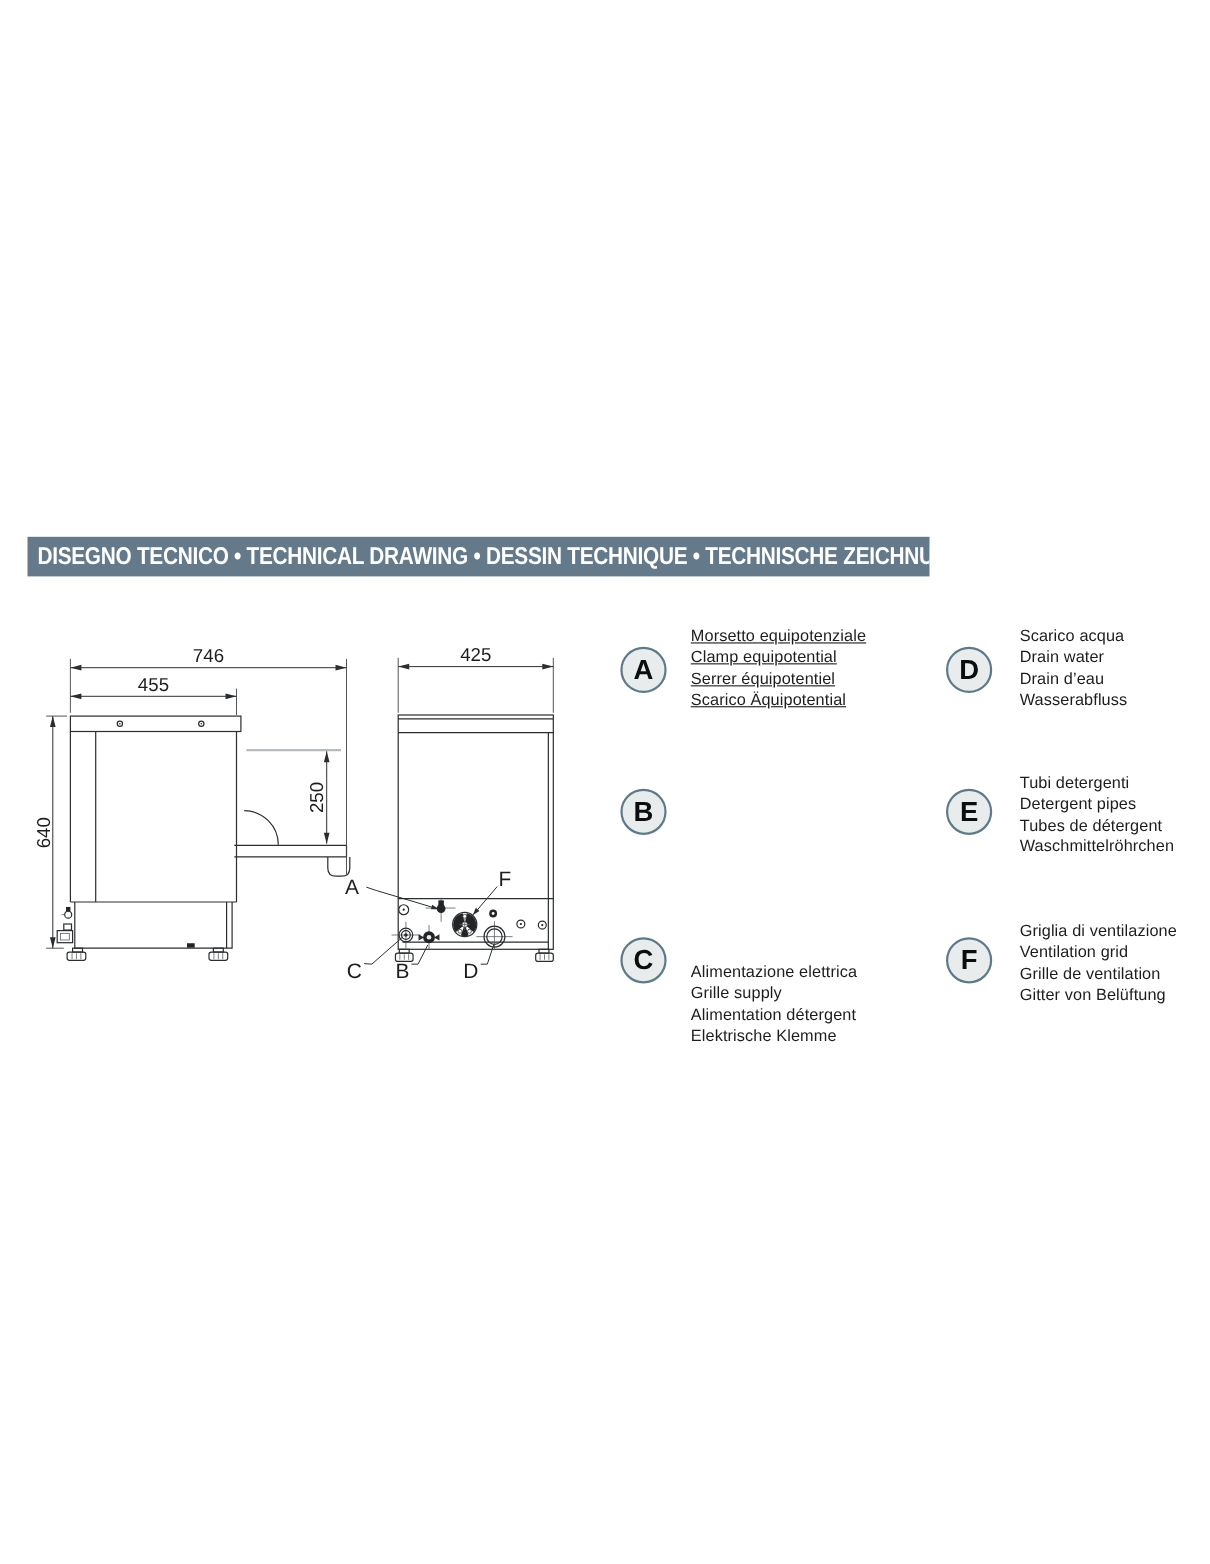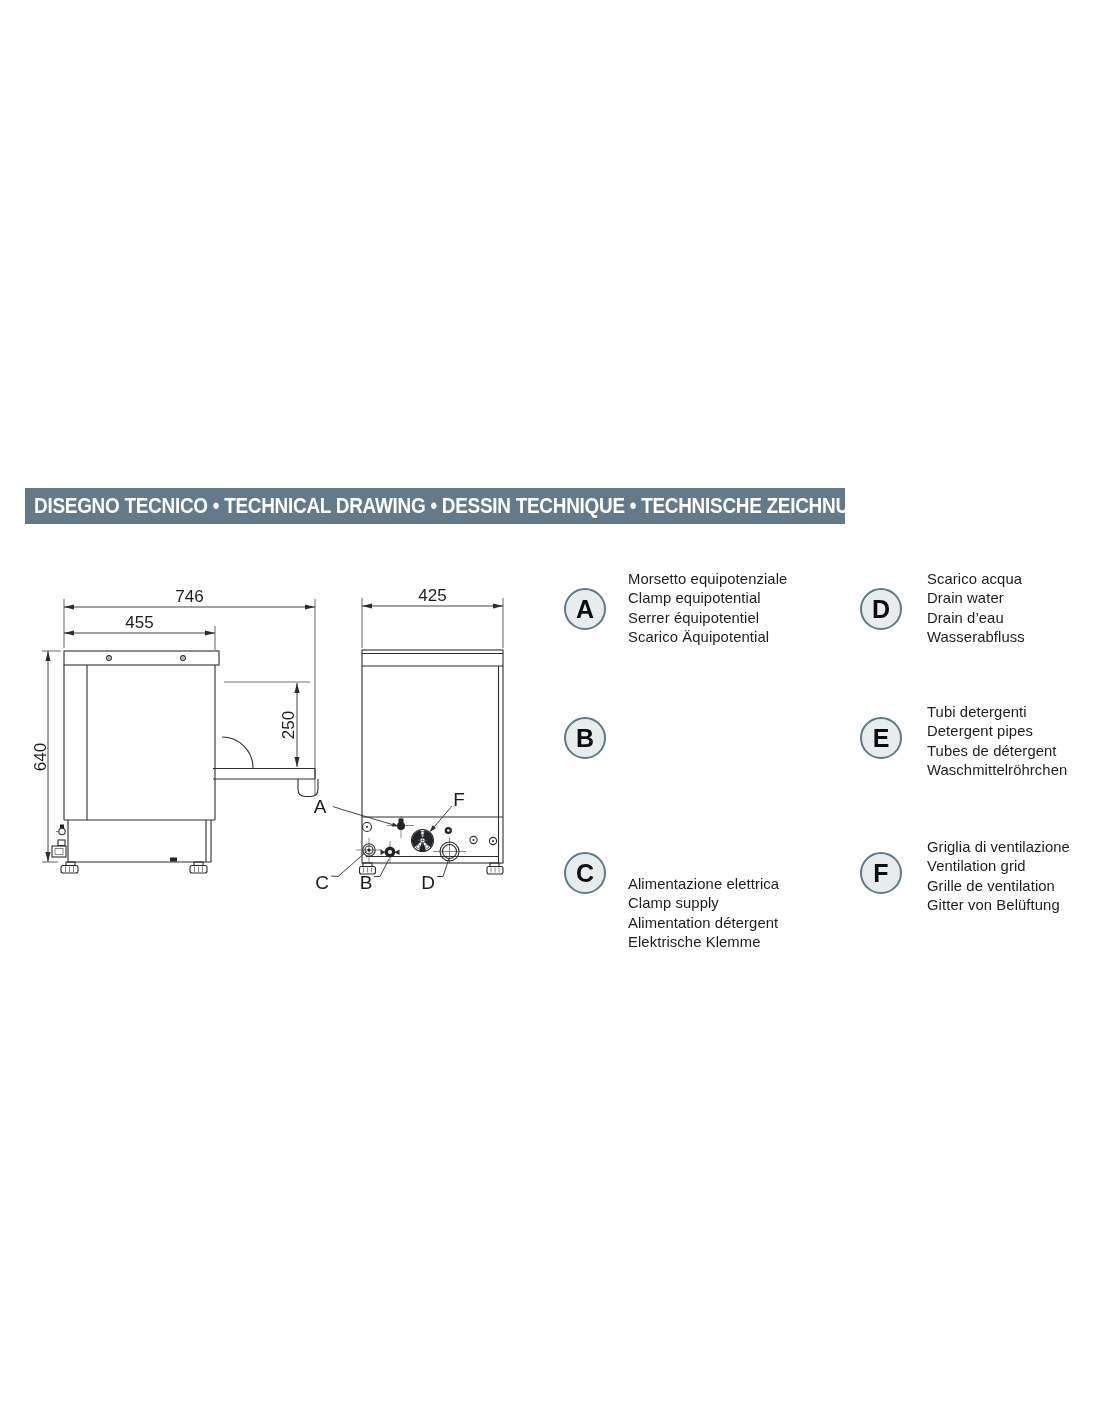--- a/index.html
+++ b/index.html
@@ -203,37 +203,37 @@
       <text class="callout" x="459" y="805.5" text-anchor="middle">F</text>
       <text class="callout" x="322" y="889" text-anchor="middle">C</text>
       <text class="callout" x="366" y="889" text-anchor="middle">B</text>
       <text class="callout" x="428" y="889" text-anchor="middle">D</text>
     </g>
   </svg>
 
   <div class="legend-badge" style="left:564px;top:588px;">
     <span>A</span>
   </div>
-  <div class="legend-text" style="left:628px;top:570px;">
+  <div class="legend-text" style="left:628px;top:570px;text-decoration:underline;">
     <div>Morsetto equipotenziale</div>
     <div>Clamp equipotential</div>
     <div>Serrer équipotentiel</div>
     <div>Scarico Äquipotential</div>
   </div>
 
   <div class="legend-badge" style="left:564px;top:717px;">
     <span>B</span>
   </div>
 
   <div class="legend-badge" style="left:564px;top:852px;">
     <span>C</span>
   </div>
   <div class="legend-text" style="left:628px;top:838px;margin-top:37px;">
     <div>Alimentazione elettrica</div>
-    <div>Clamp supply</div>
+    <div>Grille supply</div>
     <div>Alimentation détergent</div>
     <div>Elektrische Klemme</div>
   </div>
 
   <div class="legend-badge" style="left:860px;top:588px;">
     <span>D</span>
   </div>
   <div class="legend-text" style="left:927px;top:570px;">
     <div>Scarico acqua</div>
     <div>Drain water</div>

